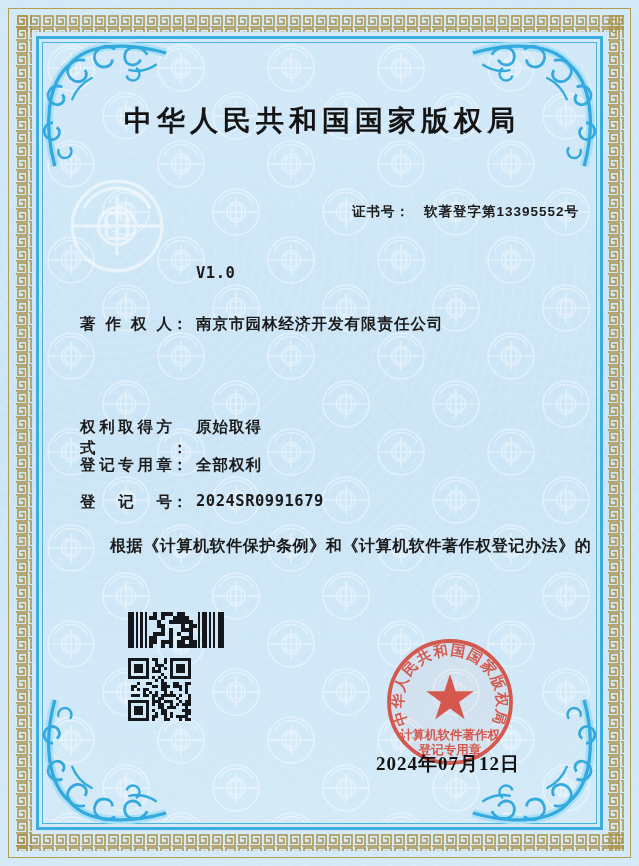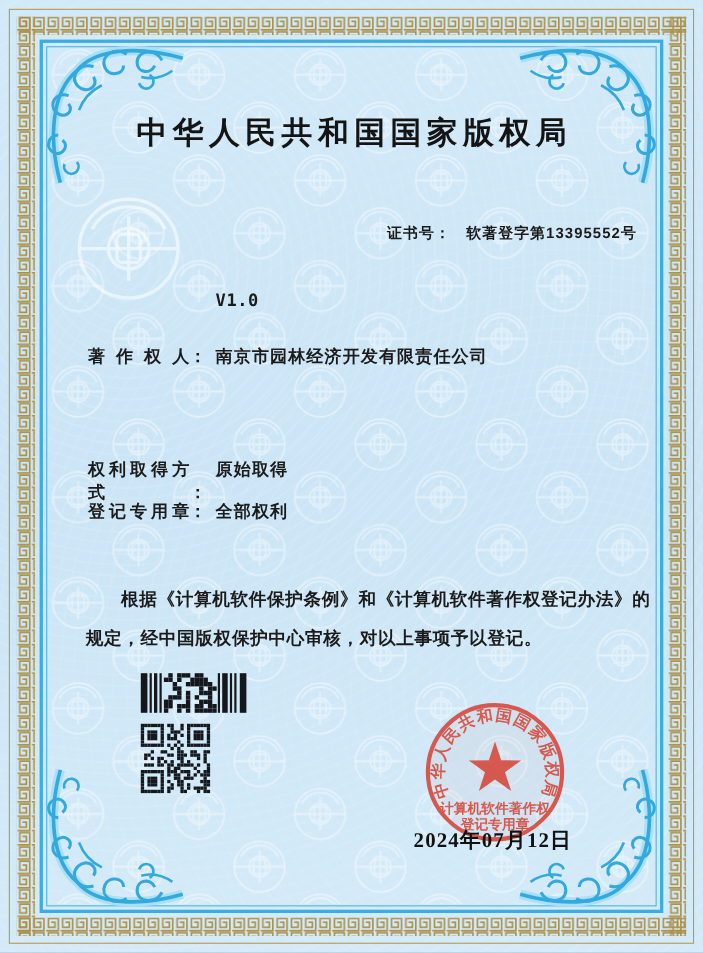--- a/index.html
+++ b/index.html
@@ -144,24 +144,27 @@
   <div class="frow r2">
     <span class="flabel">权利取得方式</span><span class="fcolon">：</span>
     <span class="fvalue">原始取得</span>
   </div>
 
   <div class="frow r3">
     <span class="flabel">登记专用章</span><span class="fcolon">：</span>
     <span class="fvalue">全部权利</span>
   </div>
 
+  <div class="frow r4">
+    <span class="flabel">登记号</span><span class="fcolon">：</span>
+    <span class="fvalue mono">2024SR0991679</span>
+  </div>
 
   <div class="statement">
     <div class="ln1">根据《计算机软件保护条例》和《计算机软件著作权登记办法》的</div>
-    <div class="ln2">规定，经中国版权保护中心审核，对以上事项予以登记。</div>
   </div>
 
   <div class="barcode" id="barcode">
       <div style="position: absolute; left: 0px; top: 0px; width: 6px; height: 36px; background: rgb(20, 24, 28);"></div>
       <div style="position: absolute; left: 8px; top: 0px; width: 2px; height: 36px; background: rgb(20, 24, 28);"></div>
       <div style="position: absolute; left: 12px; top: 0px; width: 3px; height: 36px; background: rgb(20, 24, 28);"></div>
       <div style="position: absolute; left: 17px; top: 0px; width: 2px; height: 36px; background: rgb(20, 24, 28);"></div>
       <div style="position: absolute; left: 21px; top: 4px; width: 4px; height: 4px; background: rgb(20, 24, 28);"></div>
       <div style="position: absolute; left: 21px; top: 24px; width: 4px; height: 4px; background: rgb(20, 24, 28);"></div>
       <div style="position: absolute; left: 21px; top: 28px; width: 4px; height: 4px; background: rgb(20, 24, 28);"></div>

